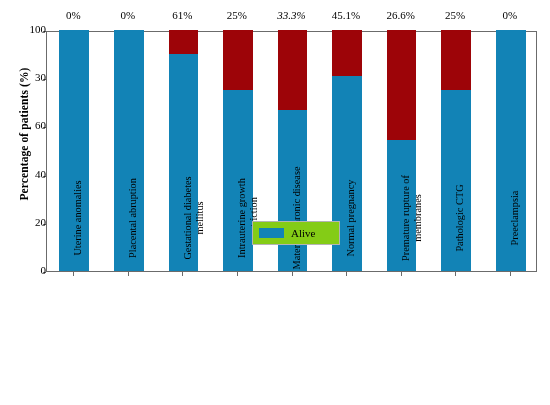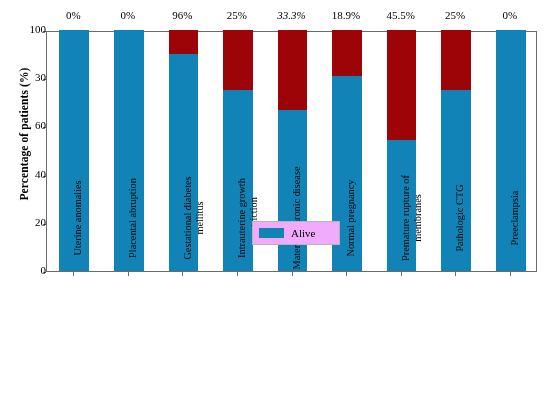--- a/index.html
+++ b/index.html
@@ -115,21 +115,21 @@
   }
 
   
   #legend {
     position: absolute;
     left: 252px;
     top: 221px;
     width: 88px;
     padding: 4px 6px 4px 6px;
     box-sizing: border-box;
-    background: #f0abfc;
+    background: #84cc16;
     border: 1px solid #b4b4b4;
   }
   .legend-row {
     display: flex;
     align-items: center;
     height: 14px;
   }
   .legend-swatch {
     width: 25px;
     height: 10px;
@@ -171,25 +171,25 @@
       </div>
       <div class="y-tick" style="top: 31px;">
         <span class="tick-mark"></span>
         <span class="tick-text">100</span>
       </div>
     </div>
 
   <div id="pct-labels">
       <div class="pct-label" style="left: 43.2778px; width: 60px;">0%</div>
       <div class="pct-label" style="left: 97.8333px; width: 60px;">0%</div>
-      <div class="pct-label" style="left: 152.389px; width: 60px;">96%</div>
+      <div class="pct-label" style="left: 152.389px; width: 60px;">61%</div>
       <div class="pct-label" style="left: 206.944px; width: 60px;">25%</div>
       <div class="pct-label" style="left: 261.5px; width: 60px; font-style: italic;">33.3%</div>
-      <div class="pct-label" style="left: 316.056px; width: 60px;">18.9%</div>
-      <div class="pct-label" style="left: 370.611px; width: 60px;">45.5%</div>
+      <div class="pct-label" style="left: 316.056px; width: 60px;">45.1%</div>
+      <div class="pct-label" style="left: 370.611px; width: 60px;">26.6%</div>
       <div class="pct-label" style="left: 425.167px; width: 60px;">25%</div>
       <div class="pct-label" style="left: 479.722px; width: 60px;">0%</div>
     </div>
 
   <div id="plot-area">
     <div id="bars">
         <div class="bar-group" style="left: 12.4114px; width: 29.7328px; height: 241px;">
           <div class="seg seg-alive" title="Uterine anomalies — Alive 100%" style="height: 241px; background: rgb(18, 131, 182);"></div>
         </div>
         <div class="bar-group" style="left: 66.9669px; width: 29.7328px; height: 241px;">

